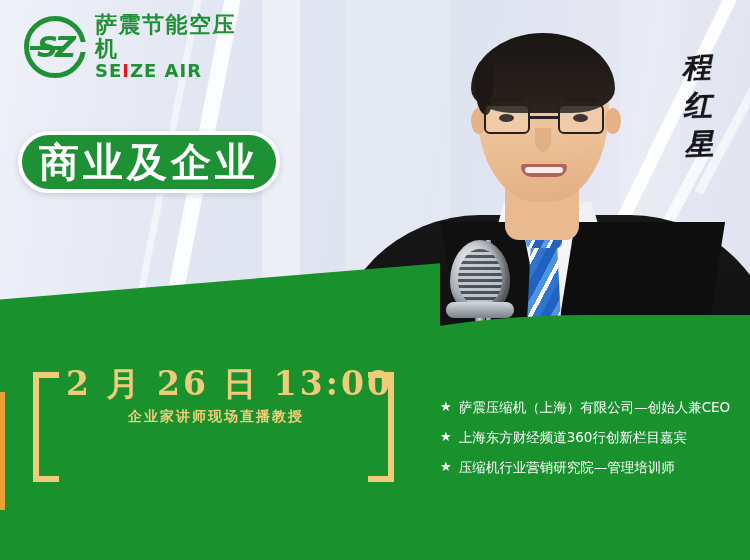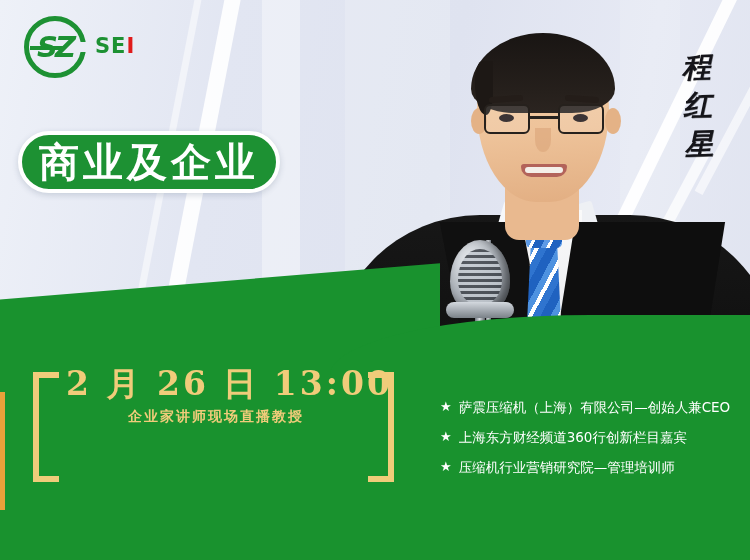--- a/index.html
+++ b/index.html
@@ -227,21 +227,21 @@
   }
   .logo-mark .bar {
     position:absolute; left:6px; top:30px; width:34px; height:4px; background:#1d9133;
   }
   .logo-text { display:flex; flex-direction:column; justify-content:center; }
   .logo-cn {
     font-size:22px; font-weight:700; color:#1d9133; letter-spacing:1.5px;
     font-family:"DejaVu Sans","Liberation Sans",sans-serif; line-height:1.1;
   }
   .logo-en {
-    font-size:21px; font-weight:700; color:#1d9133; letter-spacing:1px;
+    font-size:18px; font-weight:700; color:#1d9133; letter-spacing:1px;
     font-family:"DejaVu Sans","Liberation Sans",sans-serif; line-height:1.1;
     display:flex;
   }
   .logo-en .red { color:#e01b1b; }
 </style>
 </head>
 <body>
 
 <div class="poster">
 
@@ -292,23 +292,25 @@
   <div class="green-right"></div>
   <div class="orange-edge"></div>
 
   <div class="logo">
     <div class="logo-mark">
       <div class="ring"></div>
       <div class="bar"></div>
       <div class="sz">SZ</div>
     </div>
     <div class="logo-text">
+      <div class="logo-cn">萨震节能空压机</div>
       <div class="logo-en">
         <span>SE</span>
           <span class="red">I</span>
+          <span>ZE AIR</span>
       </div>
     </div>
   </div>
 
   <div class="name-vertical">
     <span>程</span>
     <span>红</span>
     <span>星</span>
   </div>
 

